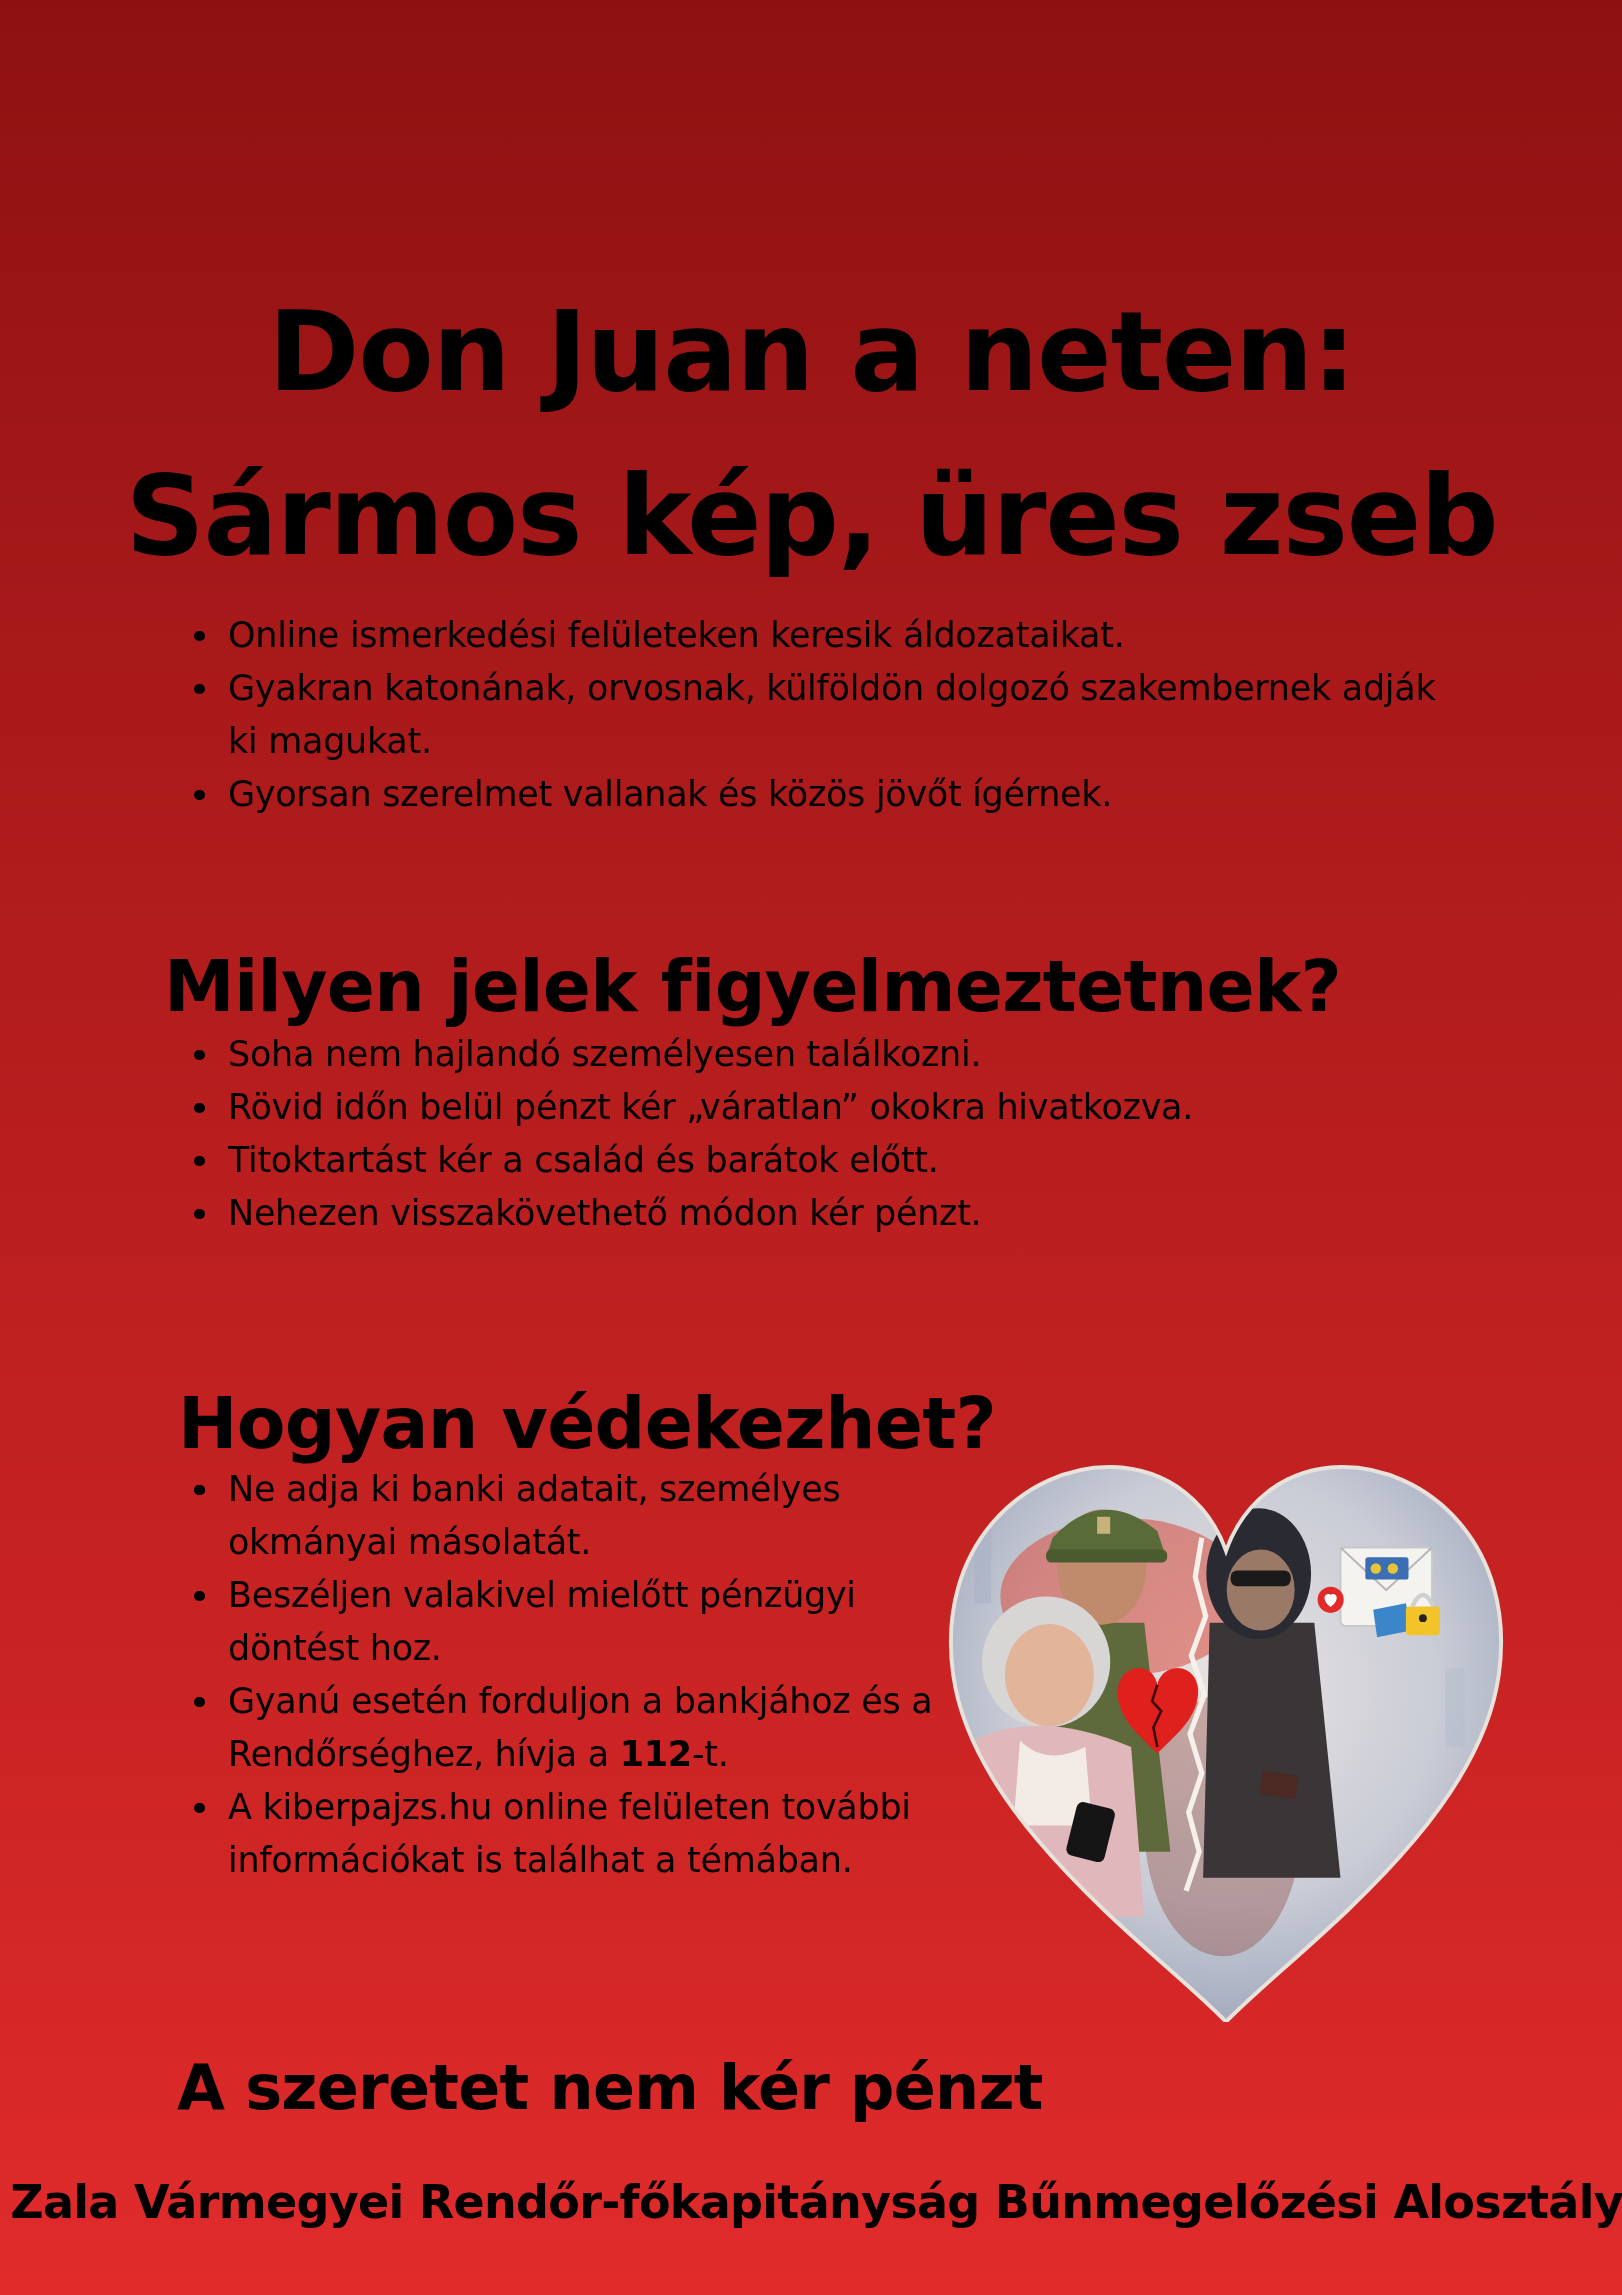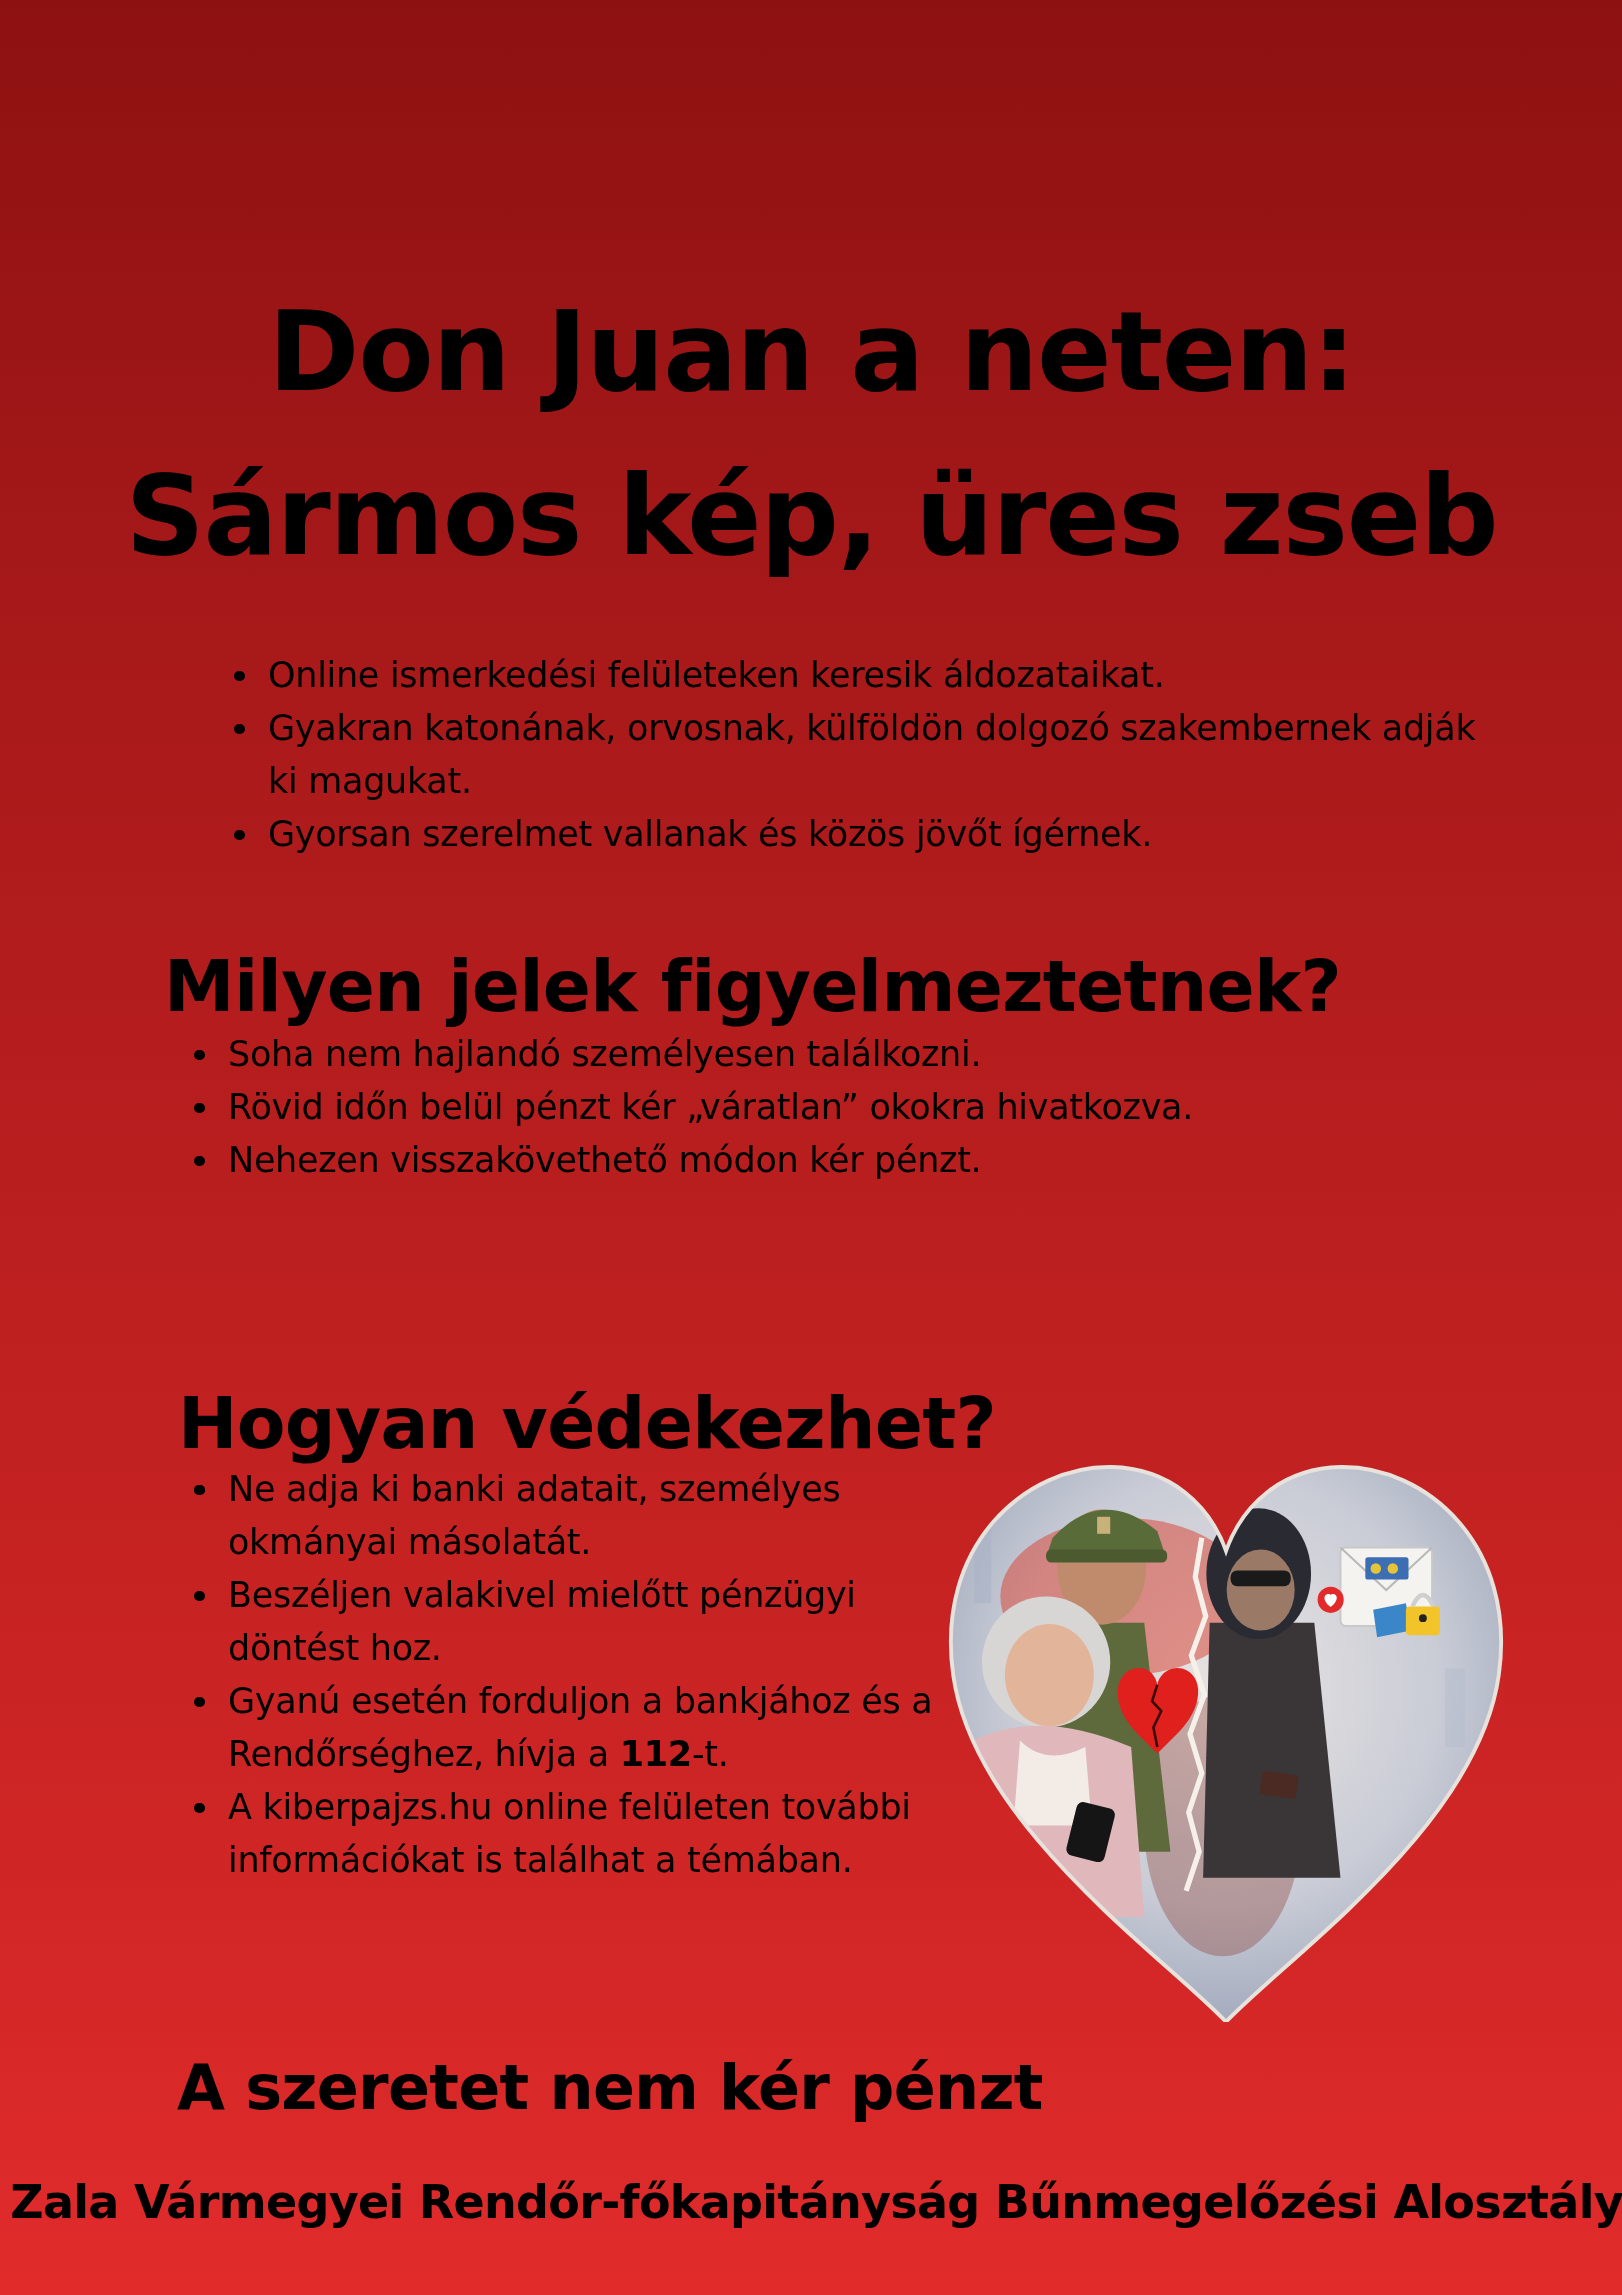--- a/index.html
+++ b/index.html
@@ -98,30 +98,31 @@
 </head>
 <body>
 
 <div class="poster">
 
   <h1 class="title">
     <span class="line">Don Juan a neten:</span>
     <span class="line">Sármos kép, üres zseb</span>
   </h1>
 
-  <ul class="bullets" style="left:228px; top:649px; width:1211px;margin-left:40px;">
+  <ul class="bullets" style="left:228px; top:609px; width:1211px;">
     <li><span class="dot"></span><span>Online ismerkedési felületeken keresik áldozataikat.</span></li>
     <li><span class="dot"></span><span>Gyakran katonának, orvosnak, külföldön dolgozó szakembernek adják ki magukat.</span></li>
     <li><span class="dot"></span><span>Gyorsan szerelmet vallanak és közös jövőt ígérnek.</span></li>
   </ul>
 
   <h2 class="section-heading" style="left:164px; top:944px;">Milyen jelek figyelmeztetnek?</h2>
   <ul class="bullets" style="left:228px; top:1028px; width:1243px;">
     <li><span class="dot"></span><span>Soha nem hajlandó személyesen találkozni.</span></li>
     <li><span class="dot"></span><span>Rövid időn belül pénzt kér „váratlan” okokra hivatkozva.</span></li>
+    <li><span class="dot"></span><span>Titoktartást kér a család és barátok előtt.</span></li>
     <li><span class="dot"></span><span>Nehezen visszakövethető módon kér pénzt.</span></li>
   </ul>
 
   <h2 class="section-heading" style="left:178px; top:1381px;">Hogyan védekezhet?</h2>
   <ul class="bullets" style="left:228px; top:1463px; width:726px;">
     <li><span class="dot"></span></li>
     <li><span class="dot"></span><span>Ne adja ki banki adatait, személyes okmányai másolatát.</span></li>
     <li><span class="dot"></span><span>Beszéljen valakivel mielőtt pénzügyi döntést hoz.</span></li>
     <li><span class="dot"></span><span>Gyanú esetén forduljon a bankjához és a Rendőrséghez, hívja a </span><span class="strong">112</span><span>-t.</span></li>
     <li><span class="dot"></span><span>A kiberpajzs.hu online felületen további információkat is találhat a témában.</span></li>

